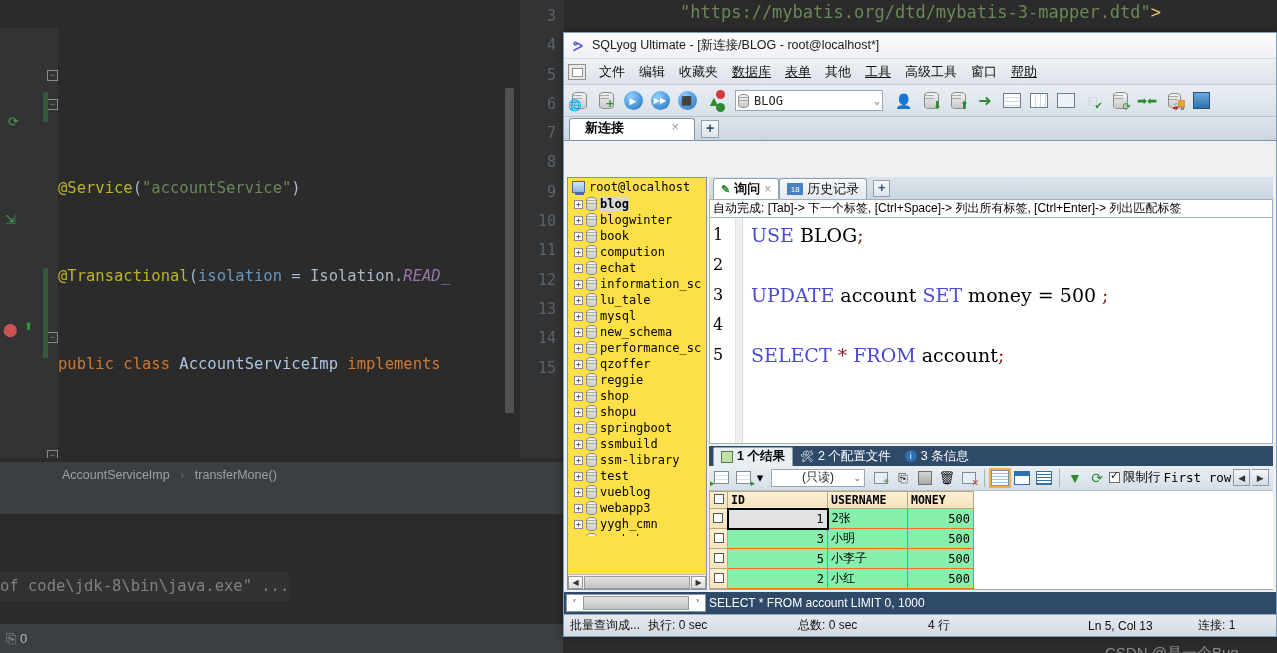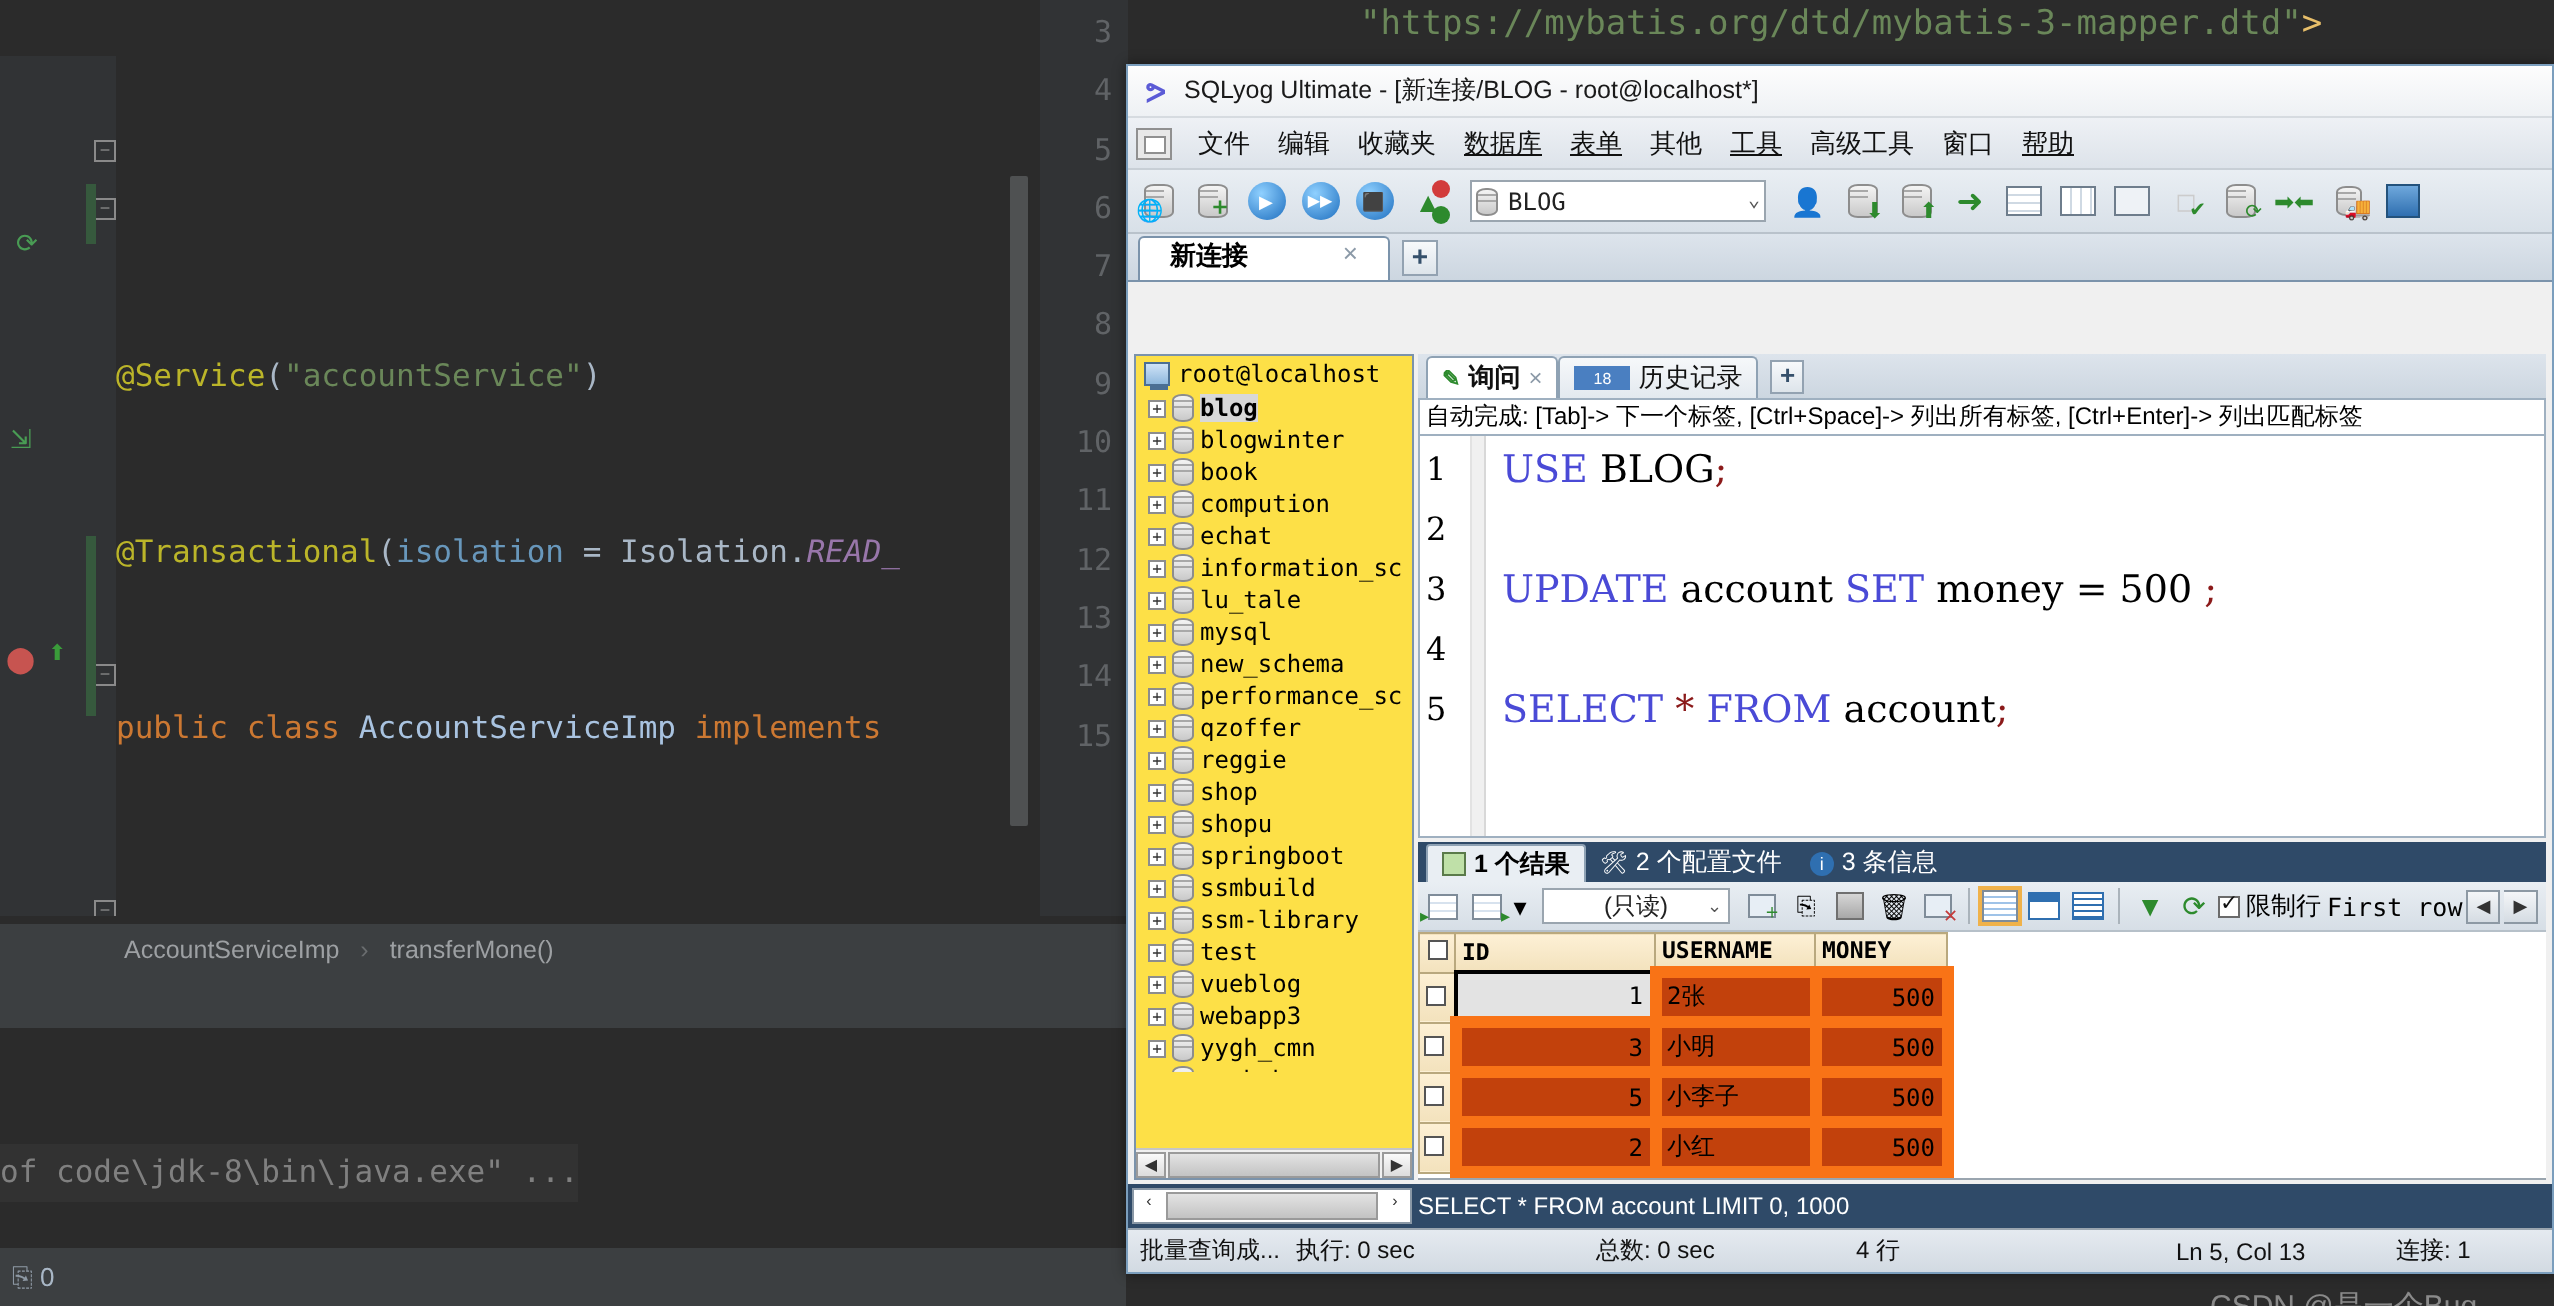--- a/index.html
+++ b/index.html
@@ -311,22 +311,22 @@
     font-family: "DejaVu Sans Mono", monospace; font-size: 12px;
   }
   .grid table { border-collapse: collapse; }
   .grid th {
     background: linear-gradient(#fdf0d5,#f3e2bd);
     border: 1px solid #b9a87e; color: #000; font-weight: bold;
     font-size: 11.5px; text-align: left; padding: 1px 3px; height: 16px;
     font-family: "DejaVu Sans Mono", monospace;
   }
   .grid td {
-    border: 6px solid #f97316; padding: 1px 3px; height: 16px;
-    color: #000; background: #c2410c;
+    border: 1px solid #f97316; padding: 1px 3px; height: 16px;
+    color: #000; background: #86efac;
   }
   .grid td.num { text-align: right; }
   .grid td.sel { background: #e3e3e3; border: 2px solid #000; }
   .grid .rowhdr {
     width: 18px; background: linear-gradient(#fdf0d5,#f3e2bd);
     border: 1px solid #b9a87e; text-align: center; padding: 0;
   }
   .rowchk { width: 10px; height: 10px; border: 1px solid #555; background: #fff; display:inline-block; }
 
   .bottom-sql {
@@ -662,21 +662,21 @@
 
       <div class="right-col">
 
         <div class="q-tabs">
           <div class="q-tab active">
             <span style="color:#2d8a2d;font-size:11px;">✎</span>
             <span>询问</span>
             <span class="x">×</span>
           </div>
           <div class="q-tab">
-            <span style="width:28px;height:12px;background:#4a7fc1;color:#fff;font-size:8px;display:flex;align-items:center;justify-content:center;">18</span>
+            <span style="width:16px;height:12px;background:#4a7fc1;color:#fff;font-size:8px;display:flex;align-items:center;justify-content:center;">18</span>
             <span>历史记录</span>
           </div>
           <div class="q-plus">+</div>
         </div>
 
         <div class="hint-bar">自动完成: [Tab]-&gt; 下一个标签, [Ctrl+Space]-&gt; 列出所有标签, [Ctrl+Enter]-&gt; 列出匹配标签</div>
 
         <div class="sql-editor">
           <div class="sql-gutter">
             <div>1</div>

